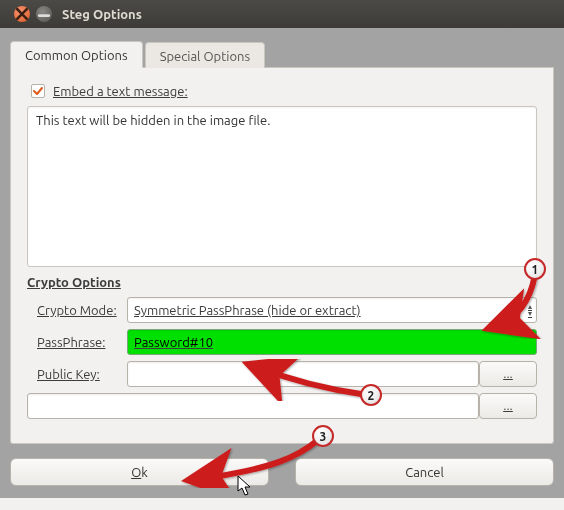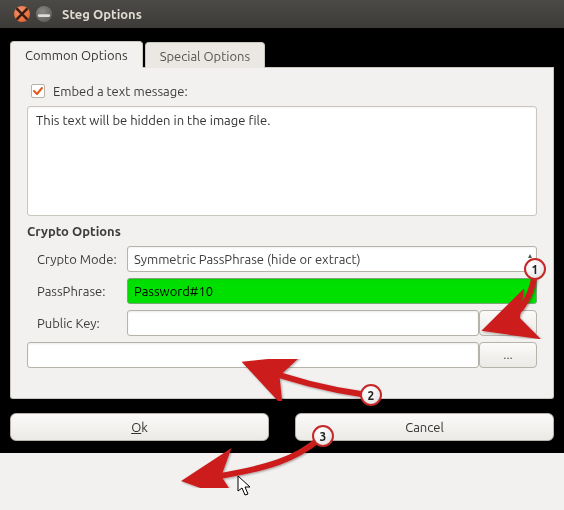--- a/index.html
+++ b/index.html
@@ -36,21 +36,21 @@
   .wbtn.close { background: radial-gradient(circle at 40% 35%, #f79674, #e76f3f 60%, #d9532a); }
   .wbtn.min   { background: radial-gradient(circle at 40% 35%, #8a8884, #6a6864 60%, #5a5854); color:#ddd; }
   .title-text {
     color: #dfdbd2;
     font-weight: bold;
     font-size: 13px;
     margin-left: 4px;
   }
   
   .client {
-    background: #000000;
+    background: #a3a3a3;
     padding: 10px 10px 12px 10px;
     position: relative;
   }
   
   .tabbar {
     display: flex;
     align-items: flex-end;
     border-bottom: 1px solid #c9c5bf;
     height: 30px;
     margin-bottom: 0;
@@ -69,42 +69,43 @@
   .tab.active {
     background: #f2f1f0;
     color: #333;
     border-bottom: 1px solid #f2f1f0;
     z-index: 2;
   }
   .tabpage {
     border: 1px solid #c9c5bf;
     border-top: none;
     border-radius: 0 0 3px 3px;
-    padding: 14px 16px 24px 16px;
+    padding: 14px 16px 18px 16px;
     background: #f2f1f0;
+    text-decoration: underline;
   }
   
   .check-row {
     display: flex;
     align-items: center;
     gap: 8px;
     margin: 2px 0 8px 4px;
   }
   .checkbox {
     width: 14px; height: 14px;
     border: 1px solid #b7b2aa;
     border-radius: 2px;
     background: #fff;
     display: inline-flex;
     align-items: center; justify-content: center;
   }
   .checkbox svg { width: 12px; height: 12px; }
   .textarea {
     width: 100%;
-    height: 110px;
+    height: 161px;
     border: 1px solid #c9c5bf;
     border-radius: 3px;
     background: #fff;
     padding: 6px 8px;
     font-family: inherit;
     font-size: 13px;
     color: #333;
     resize: none;
     box-shadow: inset 0 1px 2px rgba(0,0,0,.05);
   }

